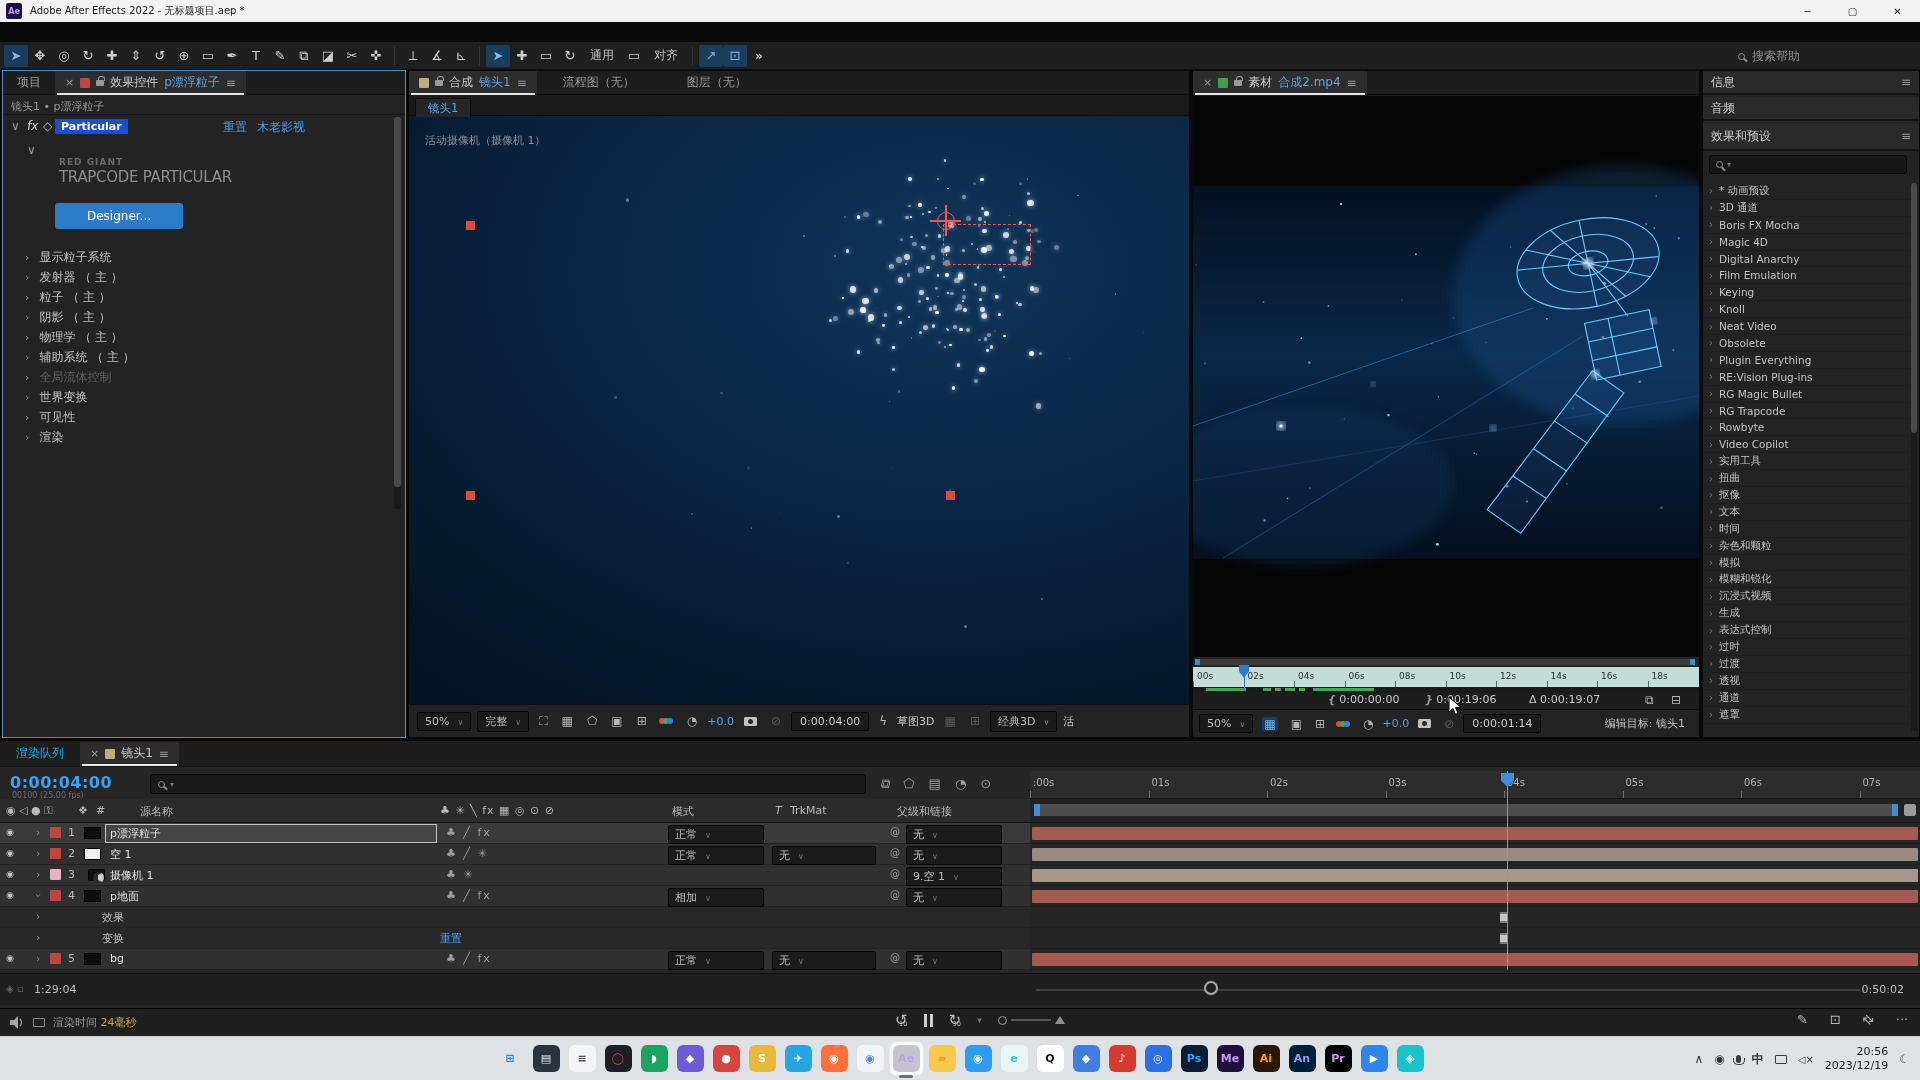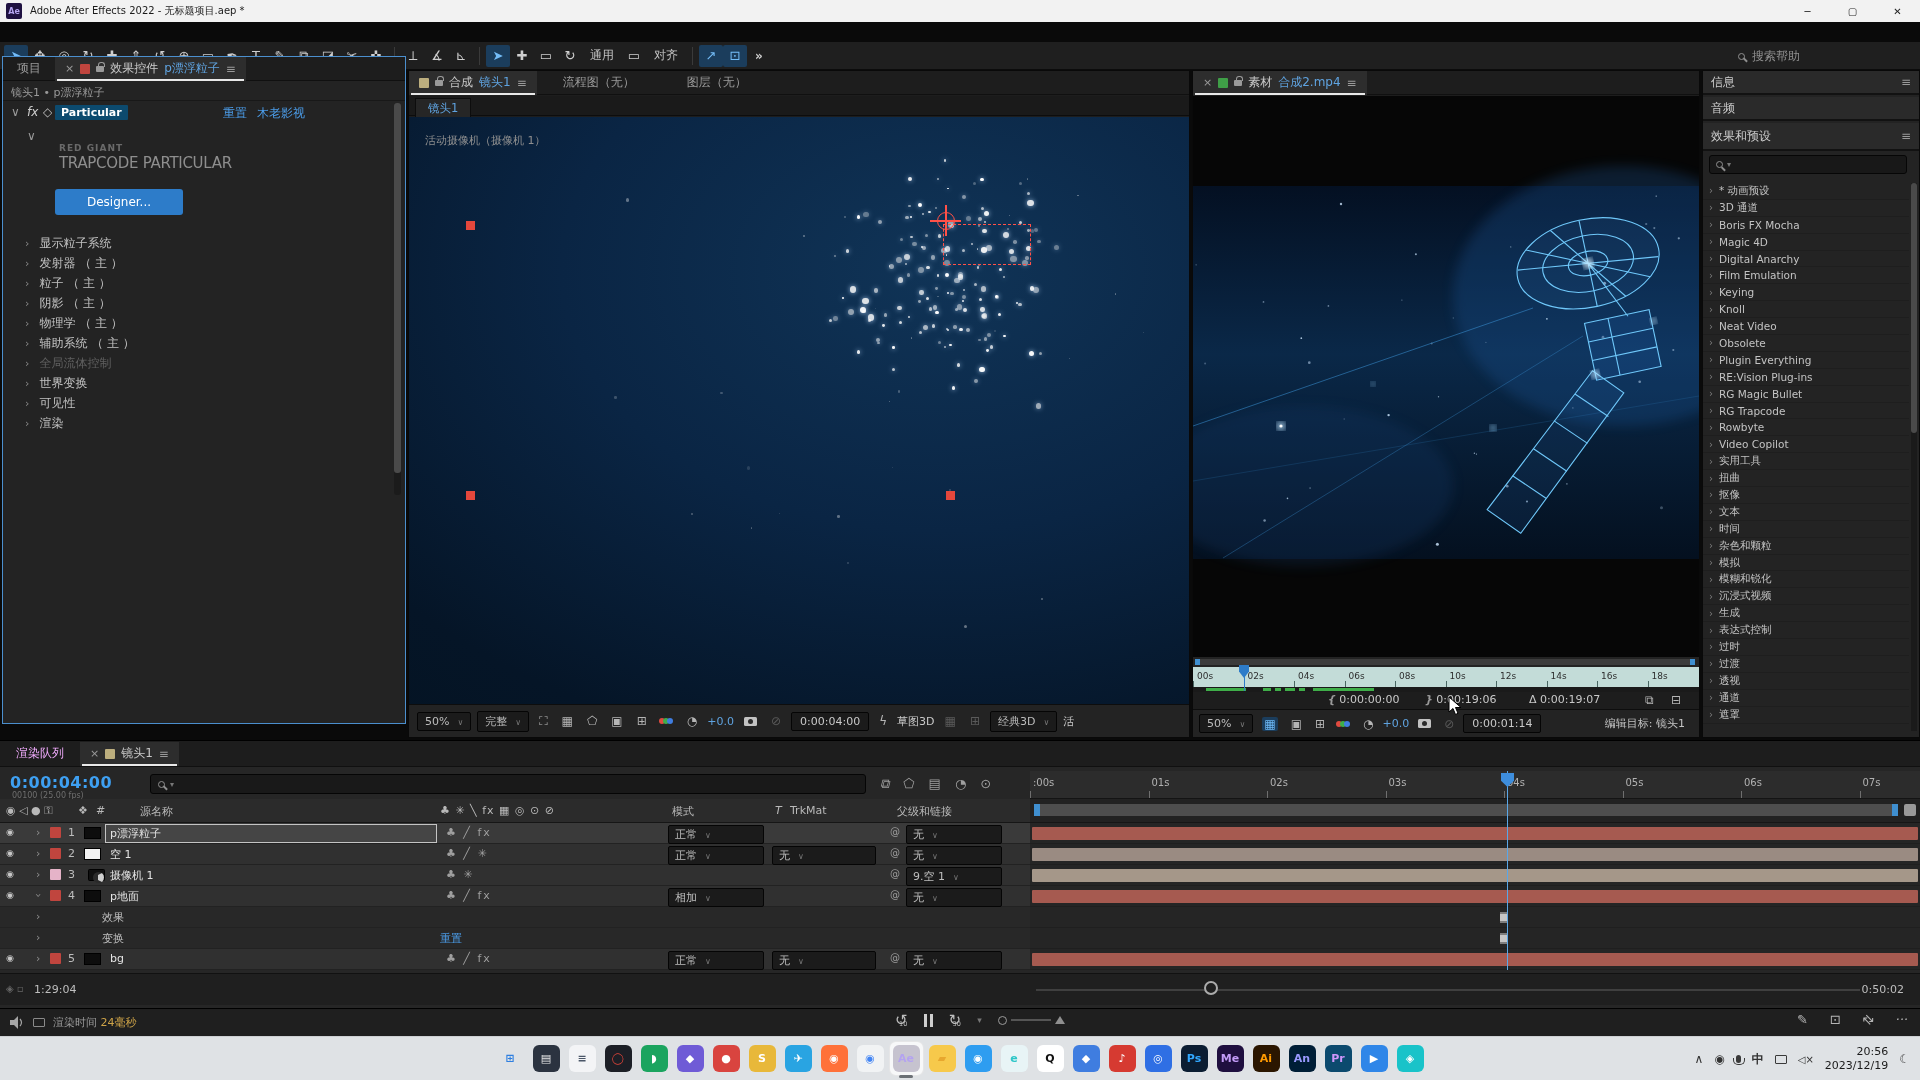--- a/index.html
+++ b/index.html
@@ -47,24 +47,24 @@
   .dd::after{content:"∨";color:#777;font-size:8px;margin-left:8px}
   .vico{color:#b5b5b5;font-size:12px;margin:0 4px;font-style:normal}
   .vico.dimi{color:#5a5a5a}
   .vico.blue{color:#6cb8f5;background:#1b3d5c;border-radius:2px;padding:0 2px}
   .rgbico{display:inline-flex;margin:0 4px}
   .rgbico i{width:6px;height:6px;border-radius:50%;margin-left:-2px}
   .cam{display:inline-block;width:13px;height:9px;background:#c2c2c2;border-radius:1.5px;position:relative;margin:0 4px}
   .cam::after{content:"";position:absolute;left:4px;top:2px;width:5px;height:5px;border-radius:50%;background:#2a2a2a}
 
   
-  #ecpanel{left:2px;top:56px;width:404px;height:668px;background:#232323;border:1px solid #4b8fce}
+  #ecpanel{left:2px;top:70px;width:404px;height:668px;background:#232323;border:1px solid #4b8fce}
   #ecpanel .crumb{position:absolute;left:0;top:25px;right:0;height:19px;border-bottom:1px solid #181818;color:#9a9a9a;font-size:11px;padding:3px 0 0 8px}
   #fxhead{position:absolute;left:0;top:48px;right:12px;height:20px}
-  #fxhead .name{position:absolute;left:52px;top:0;background:#0c4a6e;color:#fff;font-weight:bold;font-size:11px;padding:1px 6px;border-radius:1px}
+  #fxhead .name{position:absolute;left:52px;top:0;background:#1d4ed8;color:#fff;font-weight:bold;font-size:11px;padding:1px 6px;border-radius:1px}
   #brand1{position:absolute;left:56px;top:86px;color:#6a6a6a;font-size:9px;font-weight:bold;letter-spacing:1px}
   #brand2{position:absolute;left:56px;top:97px;color:#8e8e8e;font-size:15px;font-weight:normal;letter-spacing:-.3px}
   #designer{position:absolute;left:52px;top:132px;width:128px;height:26px;background:#2d7cc9;border-radius:3px;color:#fff;
       display:flex;align-items:center;justify-content:center;font-size:12px}
   #ecgroups{position:absolute;left:0;top:176px;right:14px}
   #ecgroups .g{height:20px;display:flex;align-items:center;font-size:12px;color:#c3c3c3}
   #ecgroups .g .chev{color:#8a8a8a;margin:0 10px 0 22px;font-size:11px}
   #ecpanel .sb{position:absolute;right:4px;top:46px;width:7px;height:392px;background:#1b1b1b;border-radius:3px}
   #ecpanel .sb i{position:absolute;left:0;top:0;width:7px;height:370px;background:#4a4a4a;border-radius:3px}
 
@@ -905,21 +905,21 @@
           <span data-field="label">遮罩</span>
         </div>
       </div>
     <div class="sb">
         <i></i>
       </div>
   </div>
 
   <div id="timeline">
     <div id="tl-tabs">
-      <span style="padding:0 16px;color:#f0abfc">渲染队列</span>
+      <span style="padding:0 16px;color:#0ea5e9">渲染队列</span>
       <span class="tab-active">
         <i class="closex">×</i>
         <i class="swatch" style="background:#bcae7e"></i>
         <span>镜头1</span>
         <i class="menu-ico">≡</i>
         <i class="ul"></i>
       </span>
     </div>
     <div id="tl-tc">0:00:04:00</div>
     <div id="tl-tc-sub">00100 (25.00 fps)</div>
@@ -1213,21 +1213,21 @@
         </span>
         <span class="tile" style="background: rgb(31, 15, 63); color: rgb(195, 155, 247);">
           <i data-field="glyph">Me</i>
         </span>
         <span class="tile" style="background: rgb(43, 22, 0); color: rgb(255, 154, 0);">
           <i data-field="glyph">Ai</i>
         </span>
         <span class="tile" style="background: rgb(0, 30, 54); color: rgb(153, 153, 255);">
           <i data-field="glyph">An</i>
         </span>
-        <span class="tile" style="background: #0c4a6e; color: rgb(207, 150, 251);">
+        <span class="tile" style="background: #000000; color: rgb(207, 150, 251);">
           <i data-field="glyph">Pr</i>
         </span>
         <span class="tile" style="background: rgb(47, 134, 232); color: rgb(255, 255, 255);">
           <i data-field="glyph">▶</i>
         </span>
         <span class="tile" style="background: rgb(25, 195, 201); color: rgb(255, 255, 255);">
           <i data-field="glyph">◈</i>
         </span>
       </span>
     <div id="tray">

